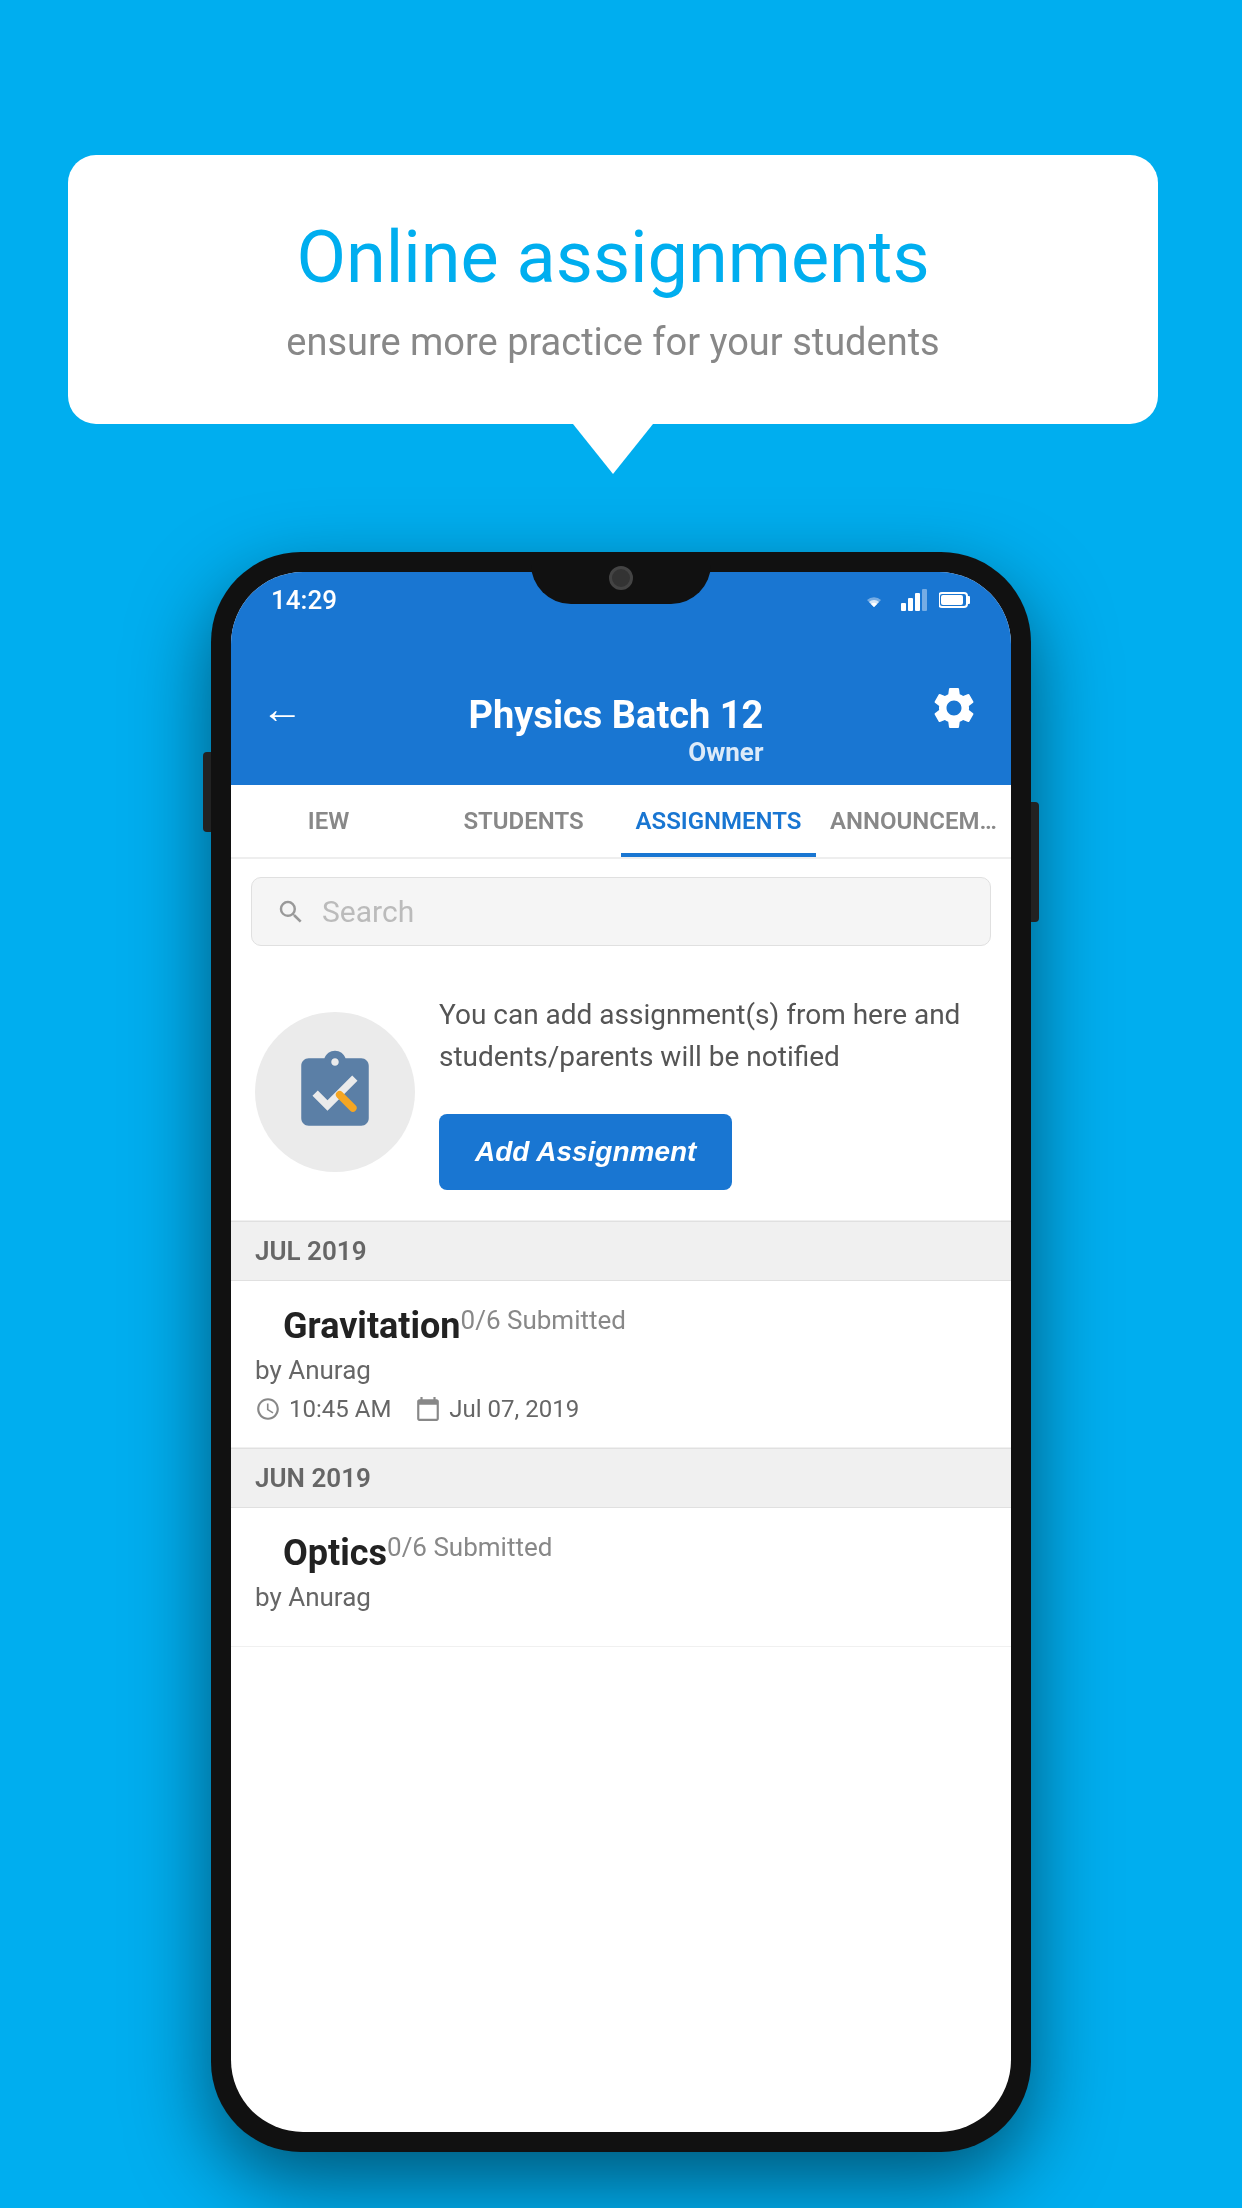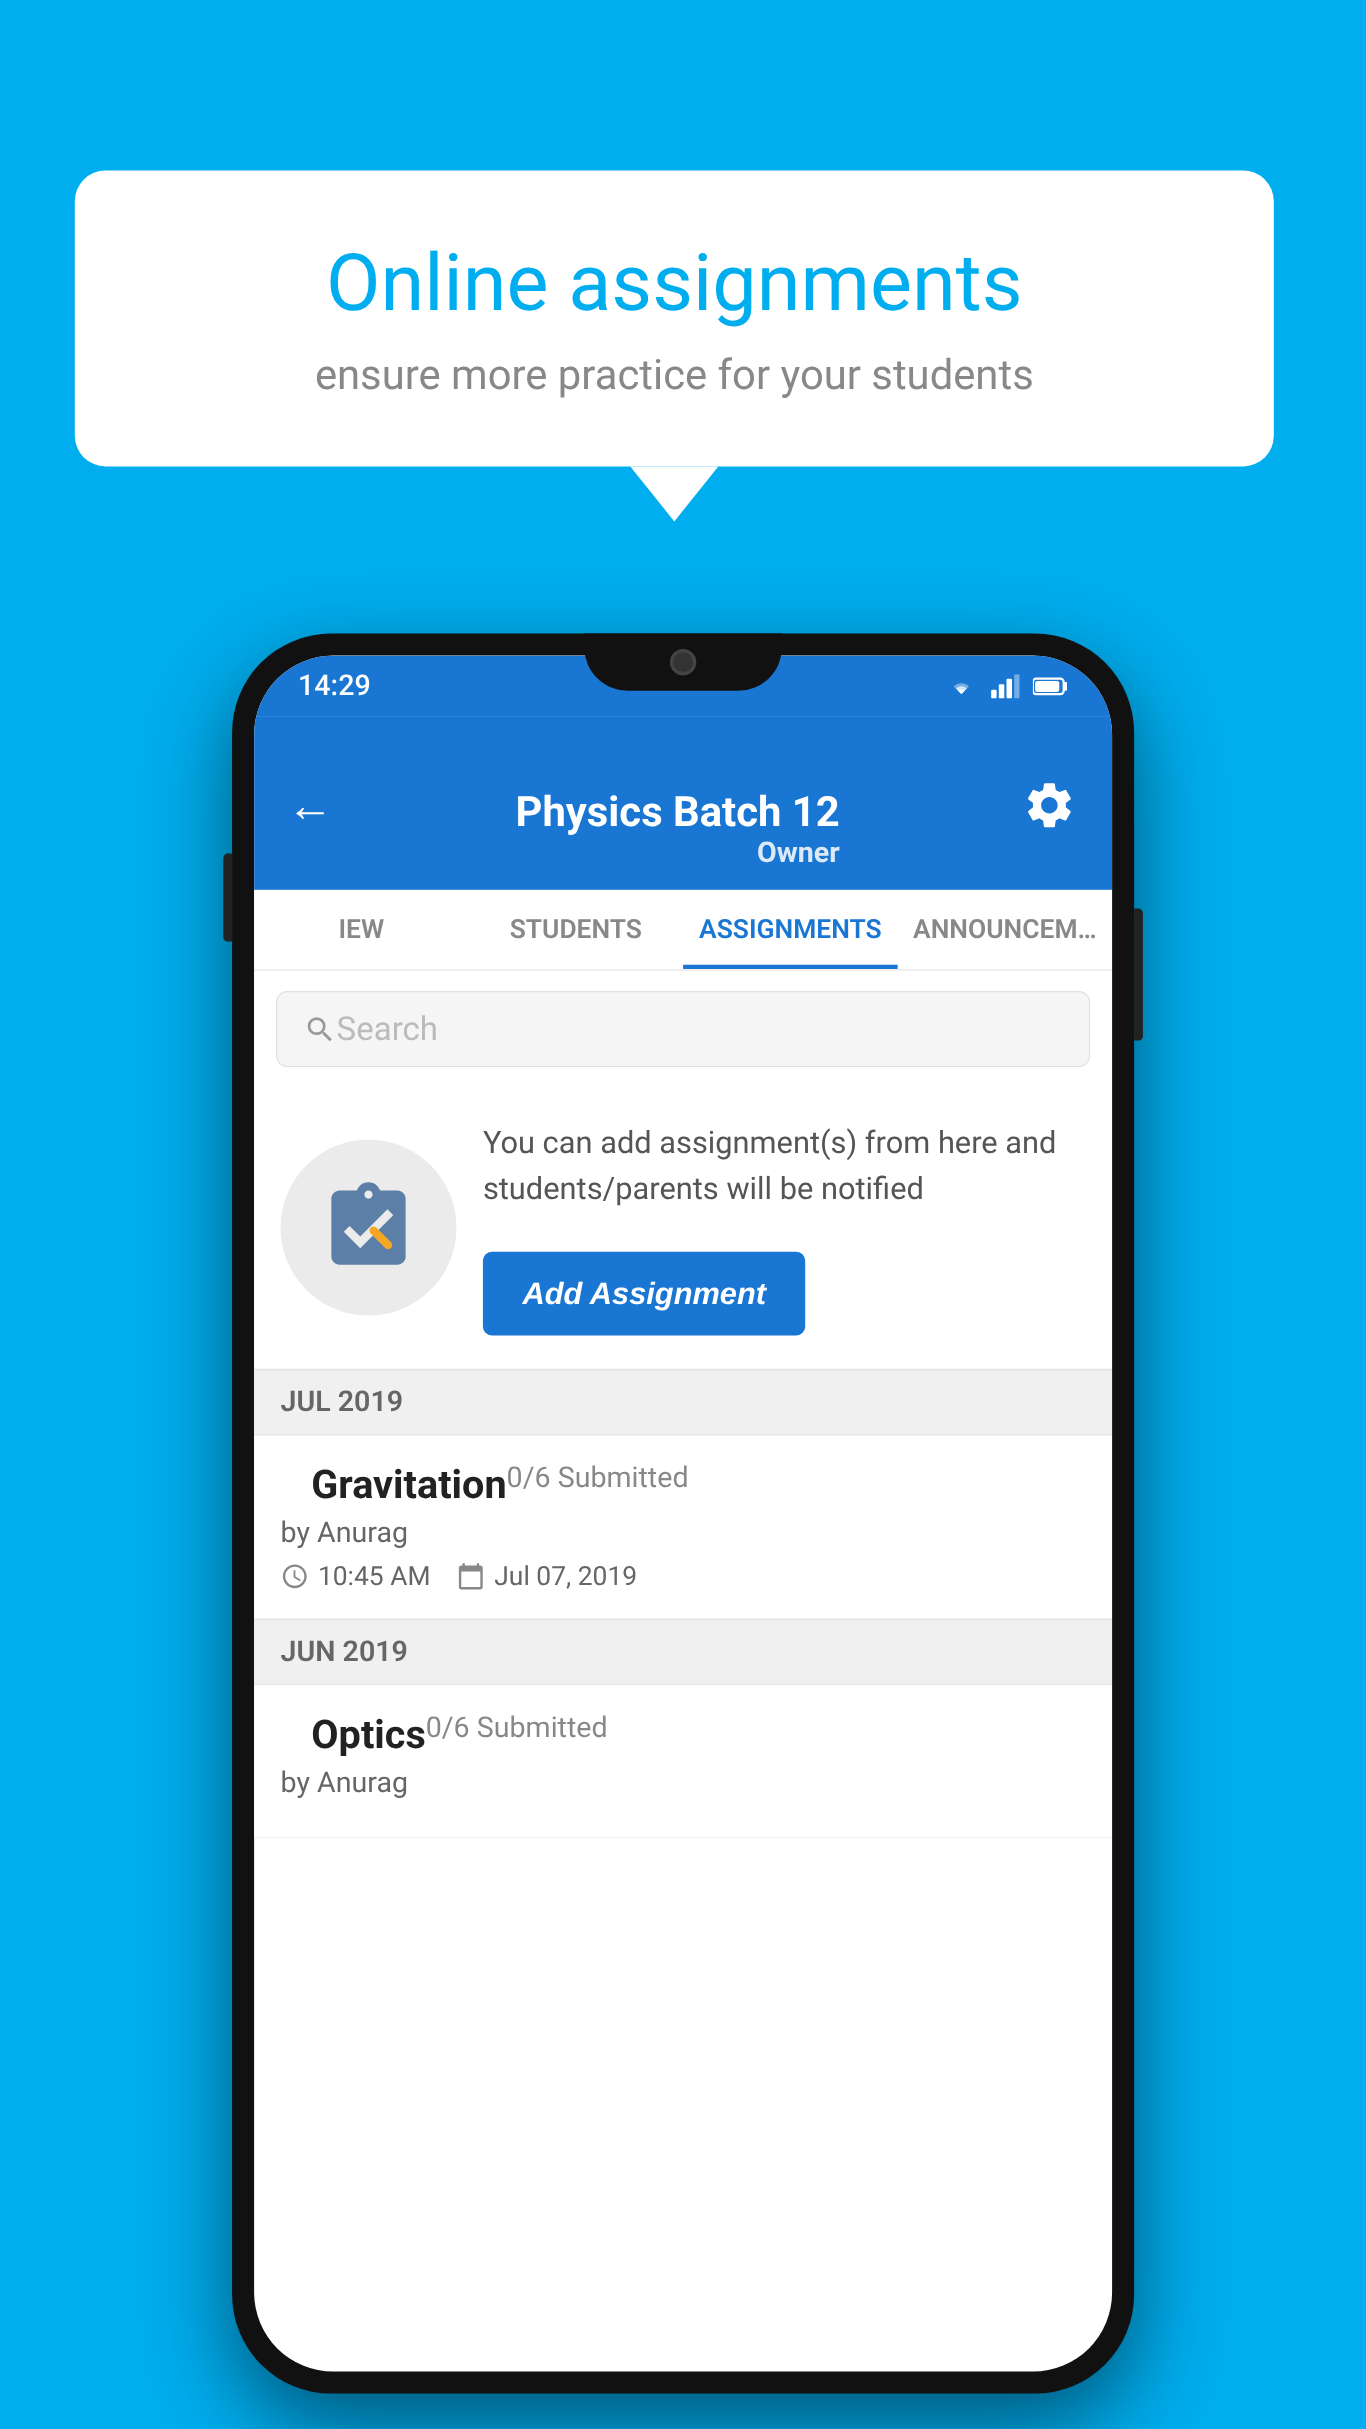--- a/index.html
+++ b/index.html
@@ -51,21 +51,21 @@
       height: 0;
       border-left: 40px solid transparent;
       border-right: 40px solid transparent;
       border-top: 50px solid white;
       margin-top: 0;
     }
 
     
     .phone-container {
       position: absolute;
-      top: 576px;
+      top: 552px;
       left: 50%;
       transform: translateX(-50%);
       width: 820px;
       height: 1600px;
     }
 
     .phone-shell {
       width: 100%;
       height: 100%;
       background: #111;
@@ -226,20 +226,21 @@
       padding: 18px 20px;
       background: white;
     }
 
     .search-input-wrap {
       display: flex;
       align-items: center;
       background: #f5f5f5;
       border-radius: 10px;
       padding: 16px 24px;
+      gap: 16px;
       border: 1px solid #e0e0e0;
     }
 
     .search-placeholder-text {
       font-size: 30px;
       color: #bbb;
     }
 
     
     .info-card {

